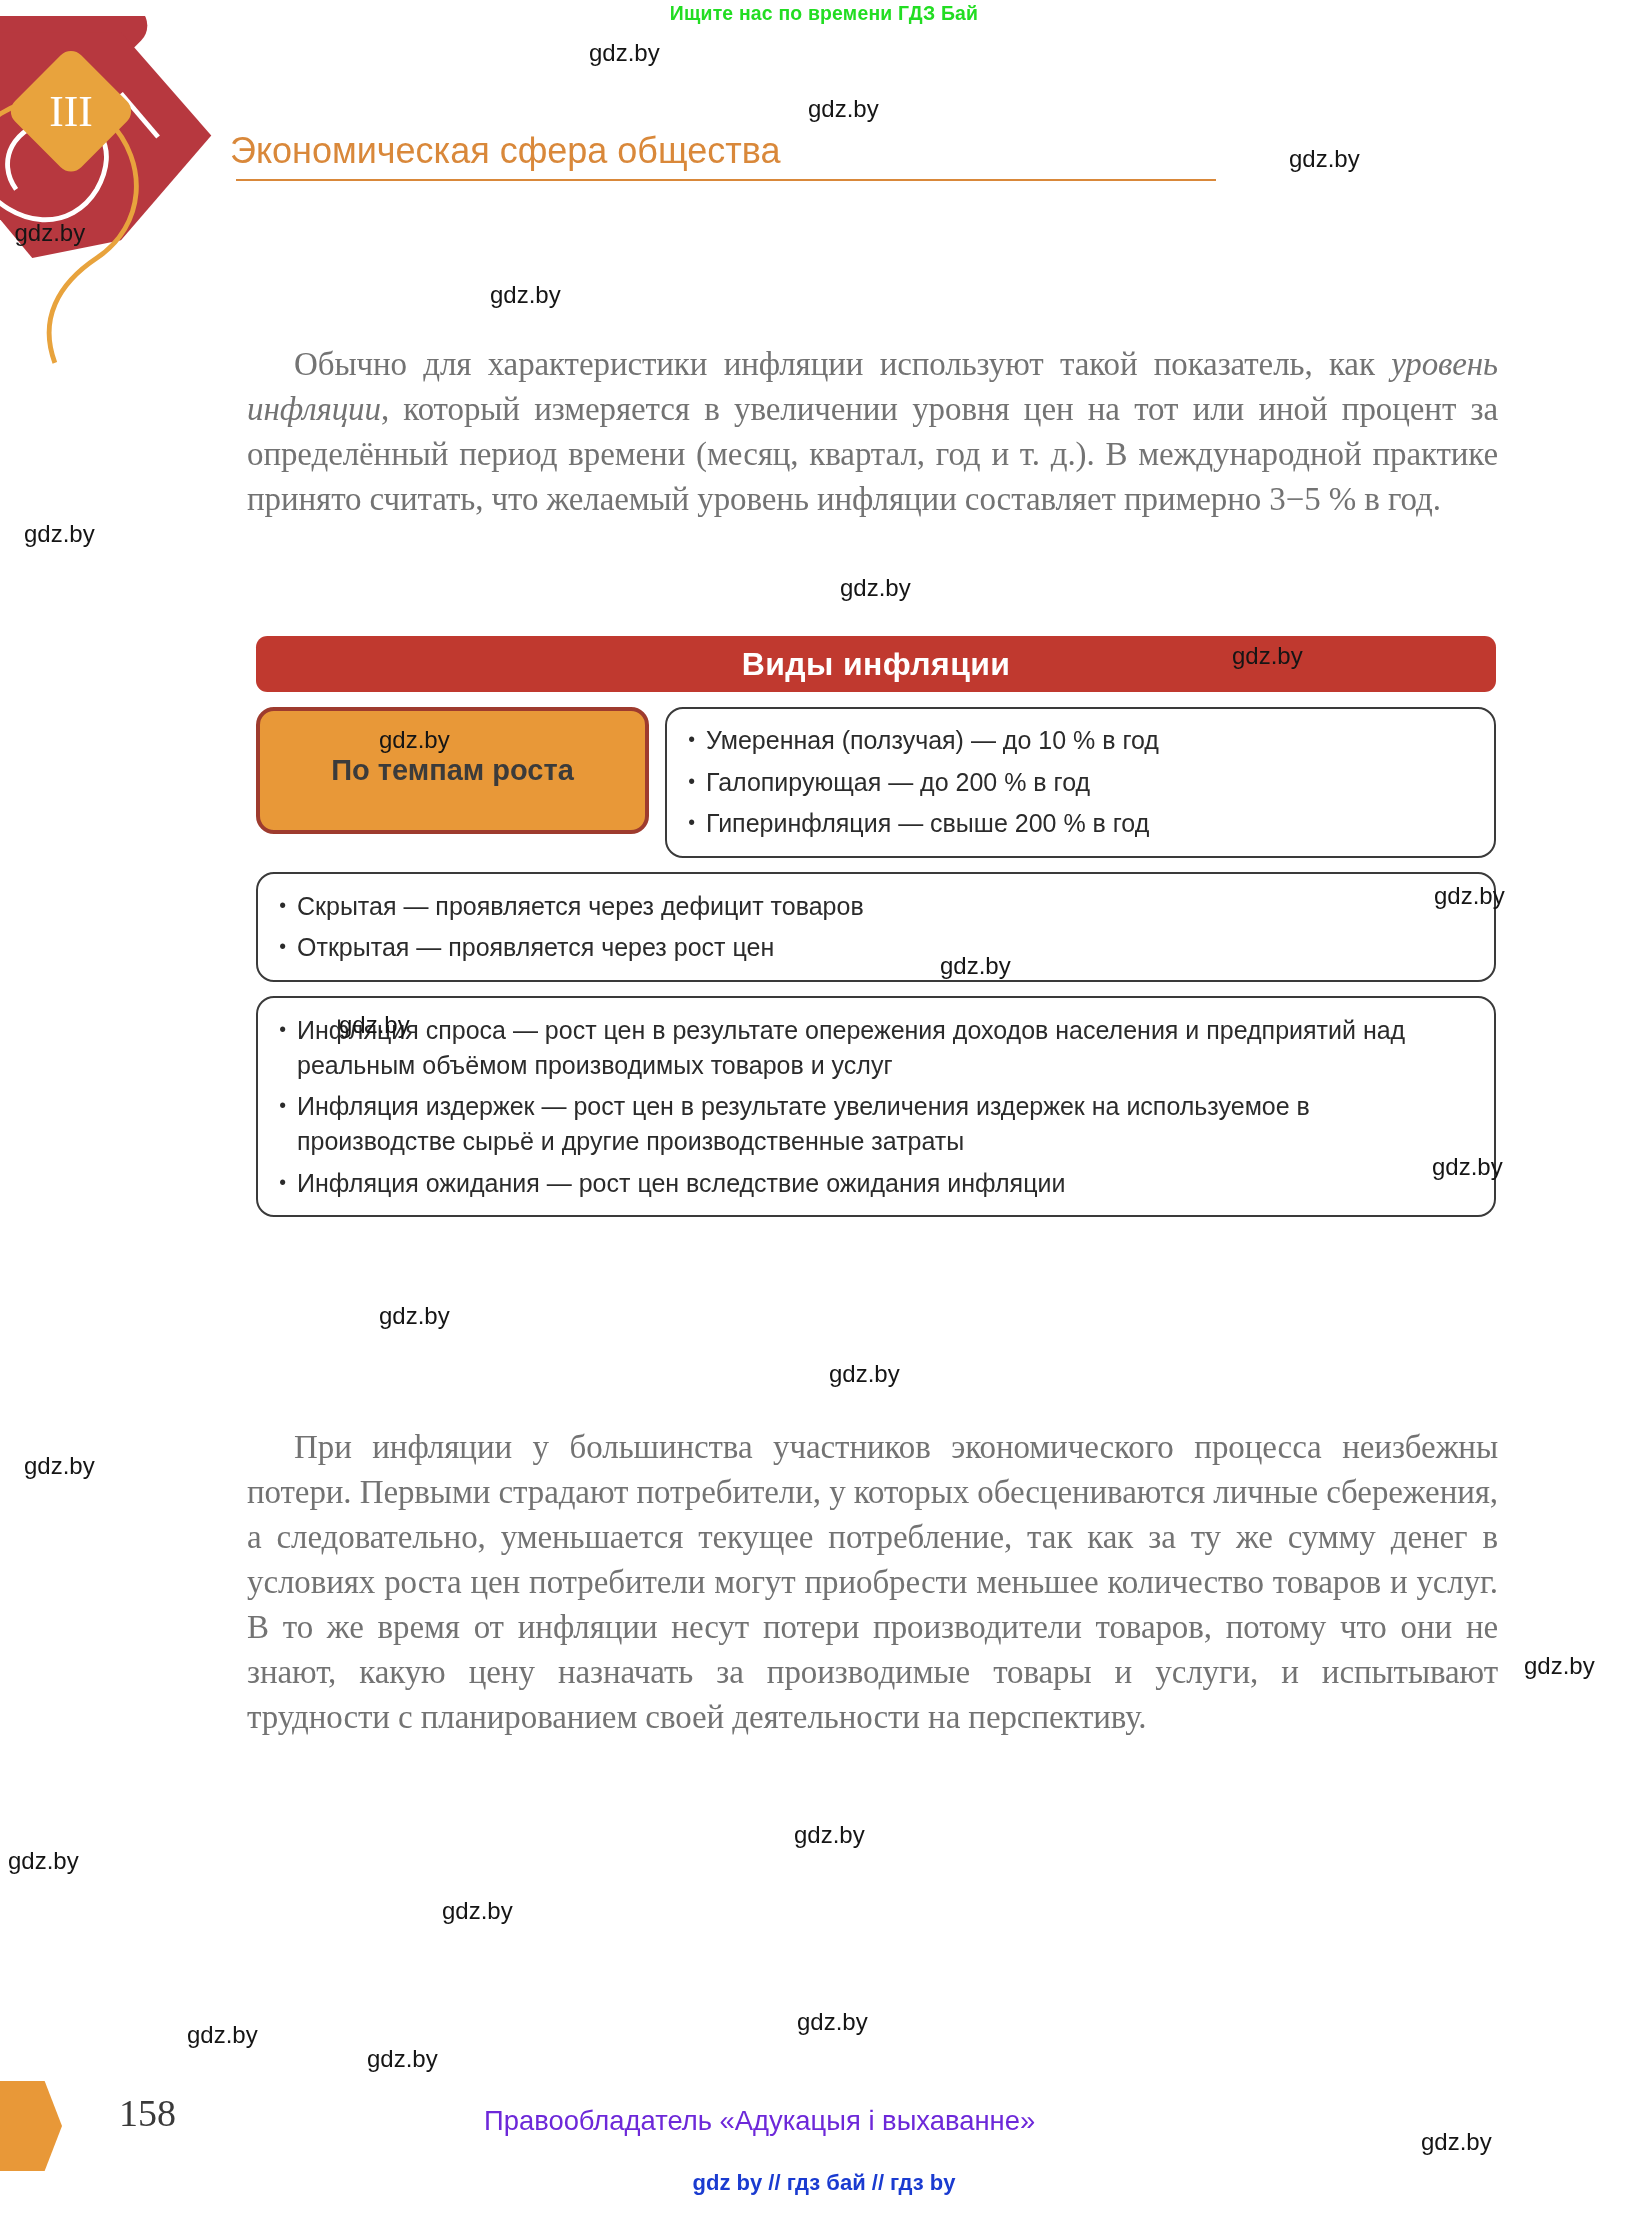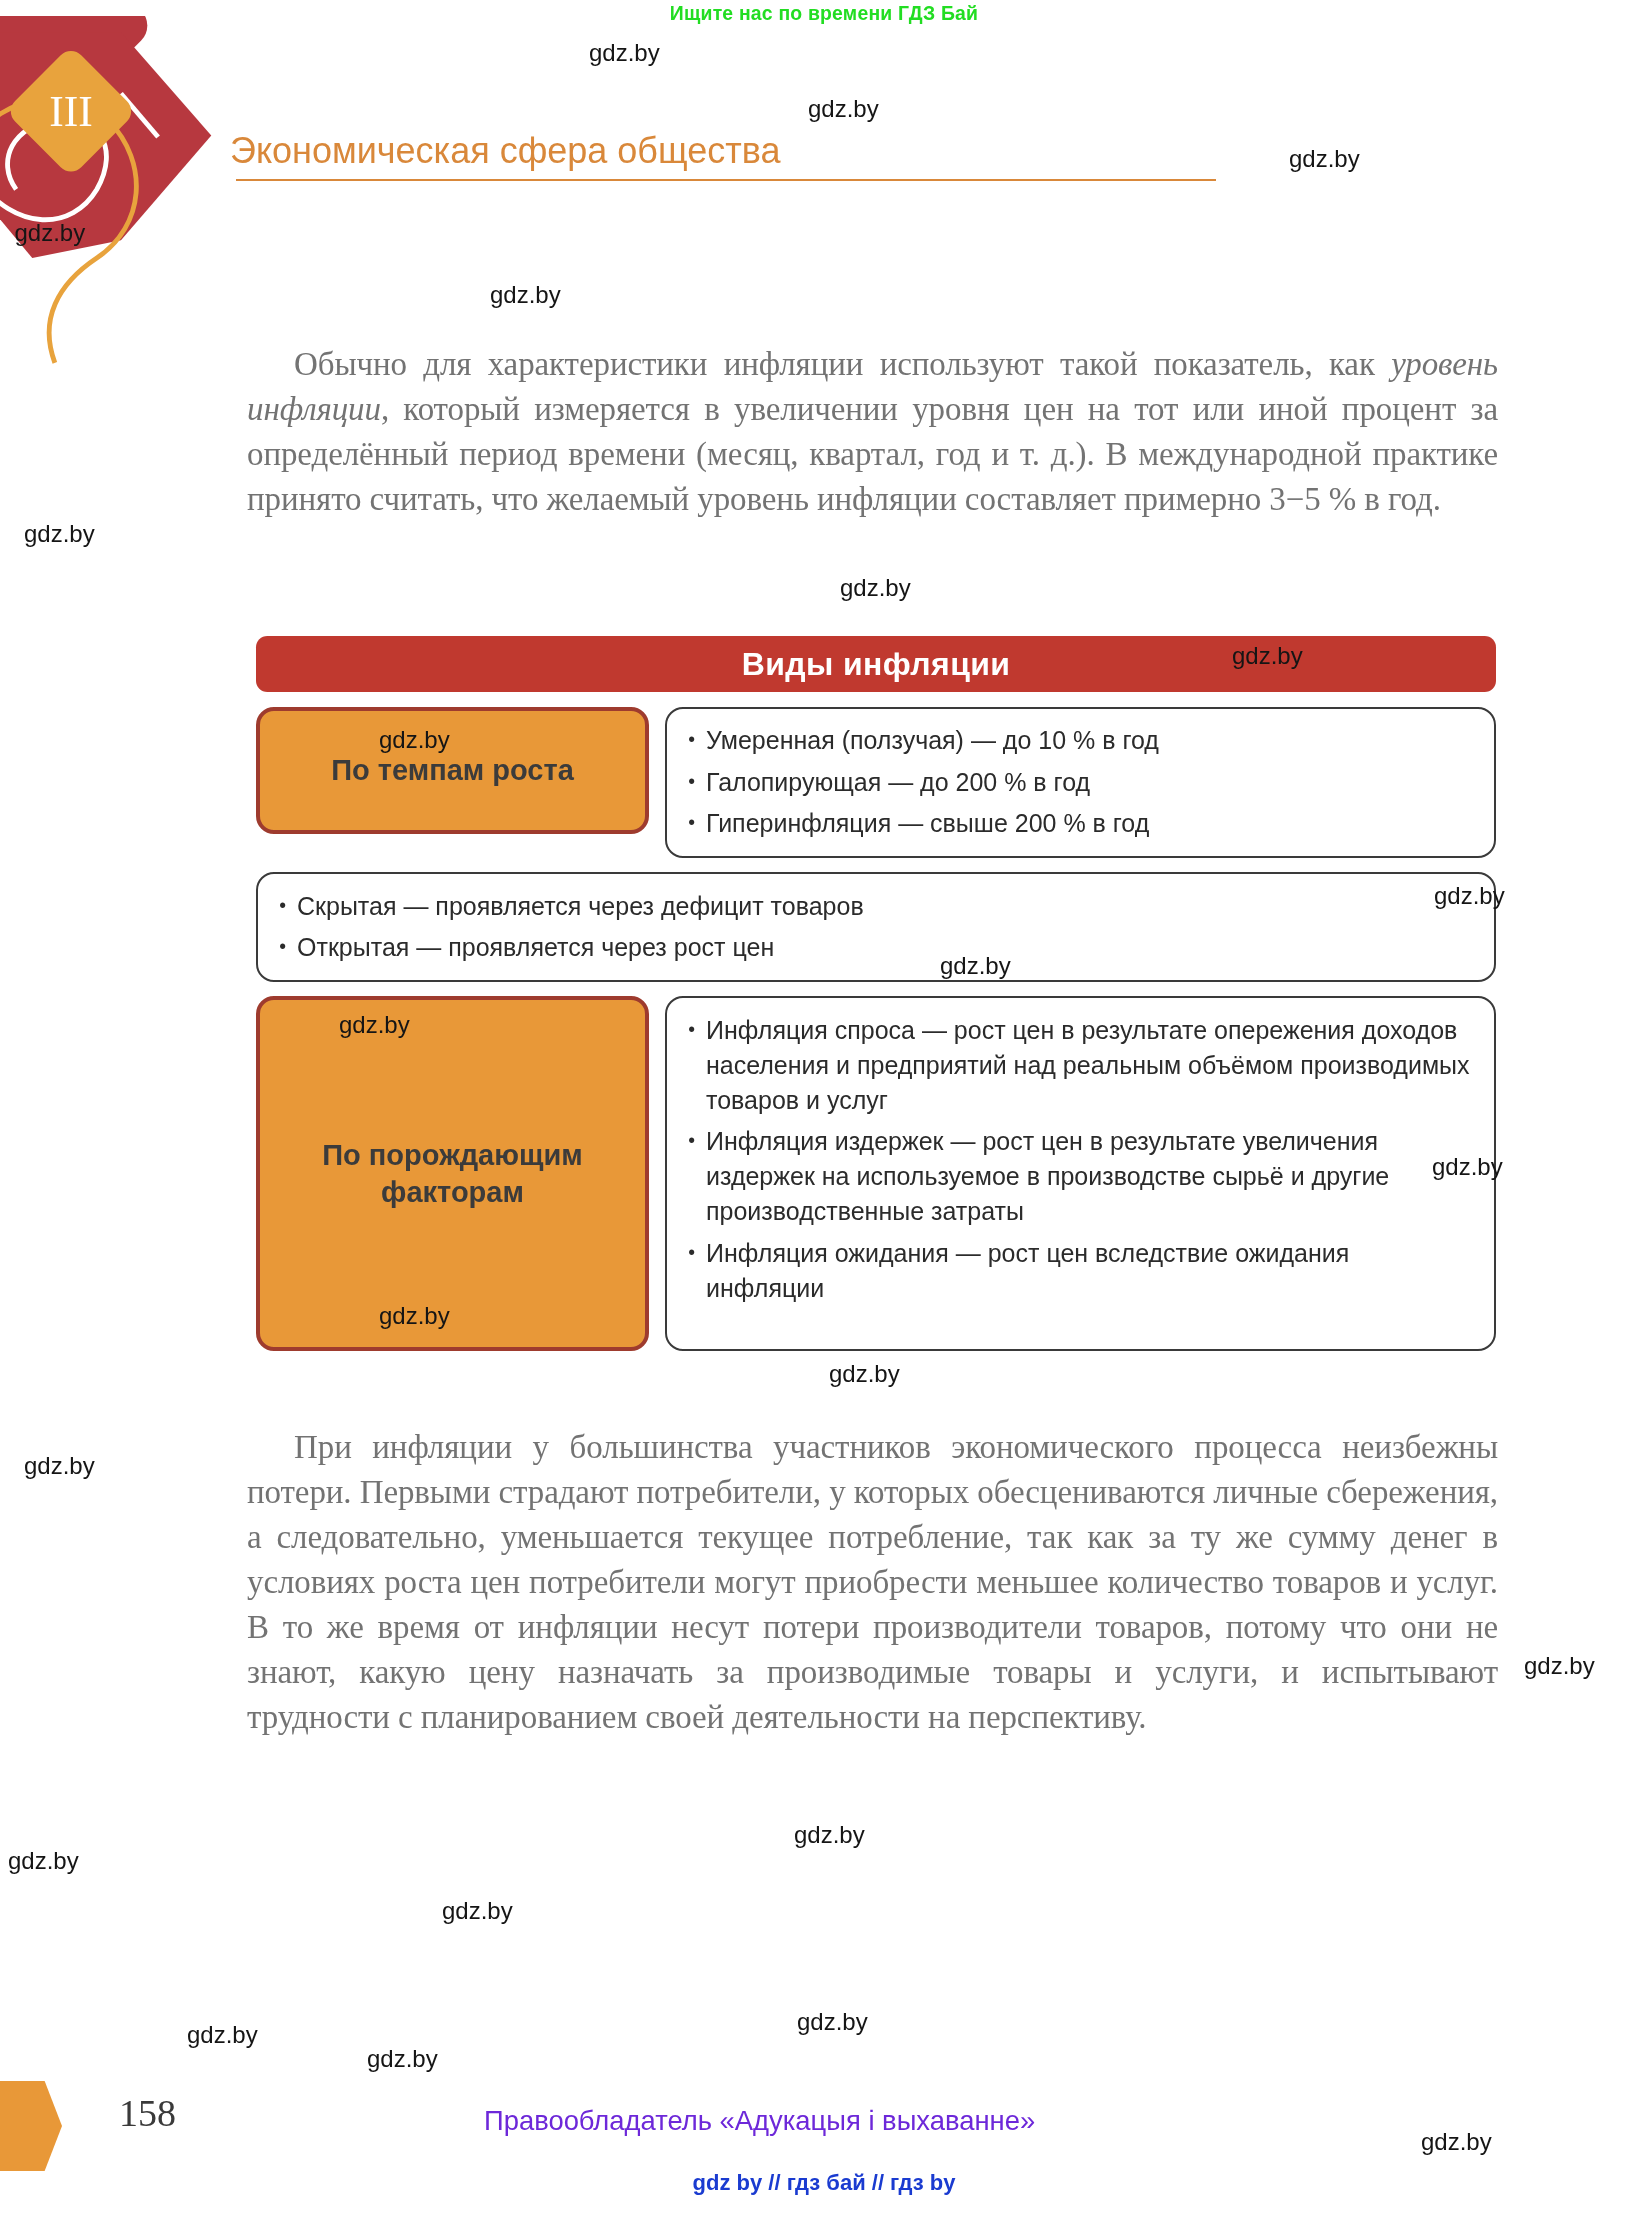--- a/index.html
+++ b/index.html
@@ -248,21 +248,20 @@
   <div class="scheme-row" id="row-2">
     <div class="scheme-content">
       <ul>
         <li>Скрытая — проявляется через дефицит товаров</li>
         <li>Открытая — проявляется через рост цен</li>
       </ul>
     </div>
   </div>
 
   <div class="scheme-row" id="row-3">
-    <div class="scheme-label">По порождающим факторам</div>
     <div class="scheme-content">
       <ul>
         <li>Инфляция спроса — рост цен в результате опережения доходов населения и предприятий над реальным объёмом производимых товаров и услуг</li>
         <li>Инфляция издержек — рост цен в результате увеличения издержек на используемое в производстве сырьё и другие производственные затраты</li>
         <li>Инфляция ожидания — рост цен вследствие ожидания инфляции</li>
       </ul>
     </div>
   </div>
 
 </div>

